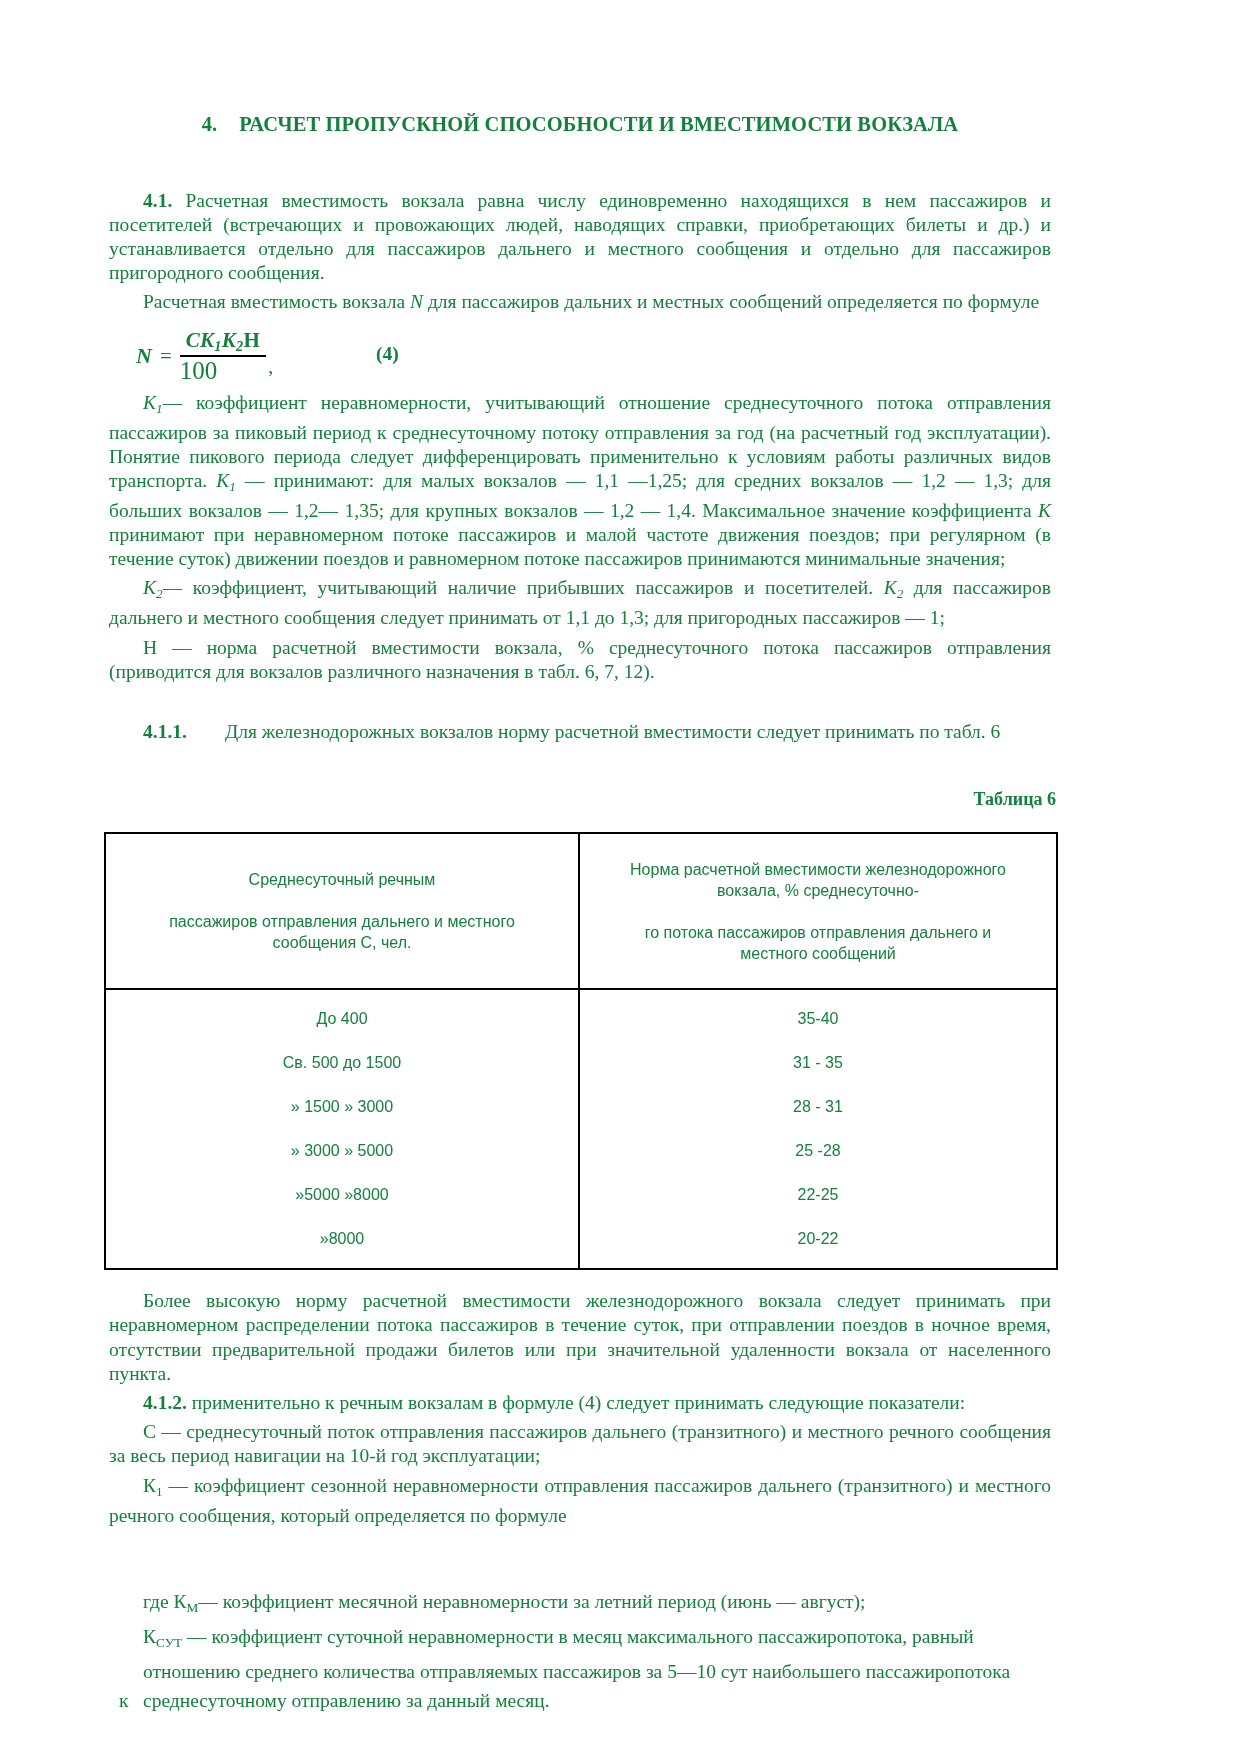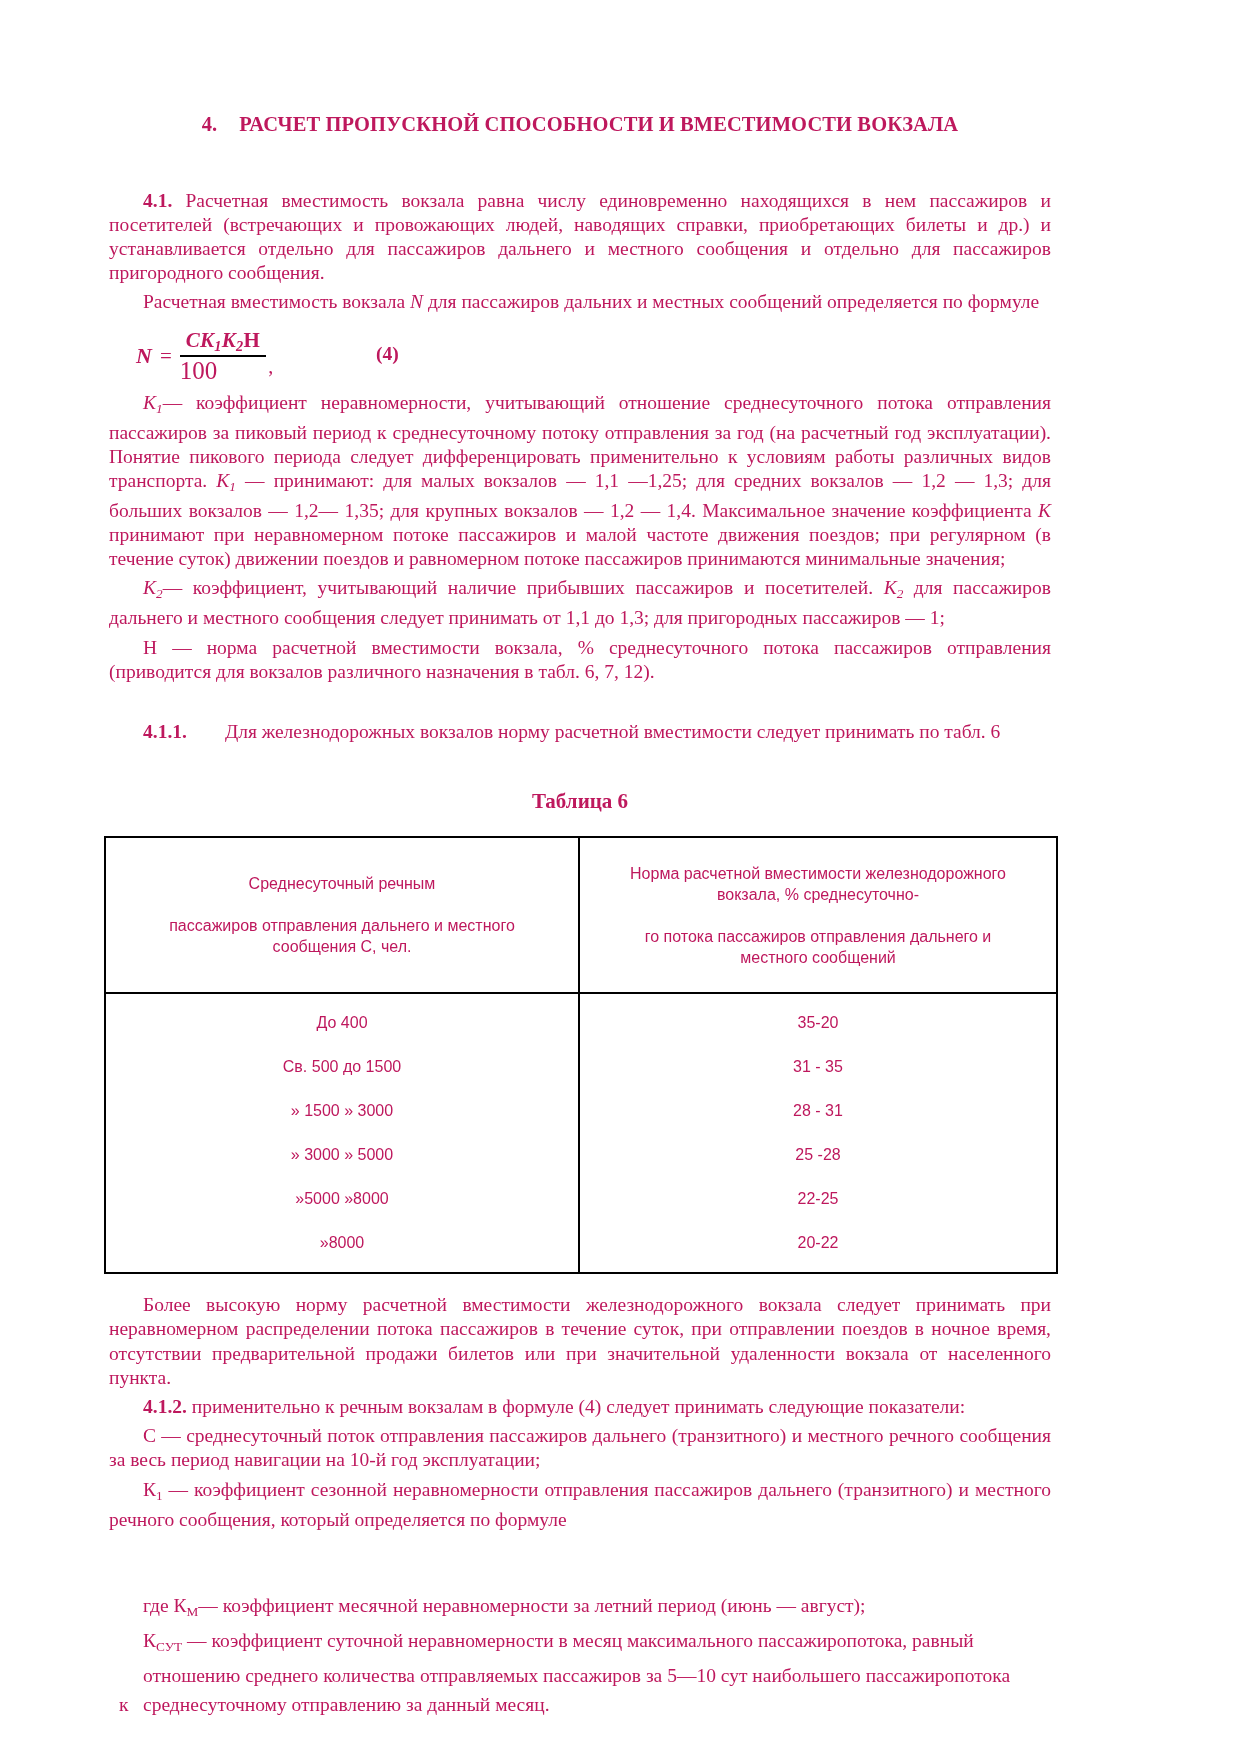--- a/index.html
+++ b/index.html
@@ -7,21 +7,21 @@
     padding: 0;
     background: #ffffff;
   }
   .page {
     position: relative;
     width: 1240px;
     height: 1755px;
     background: #ffffff;
     margin: 0 auto;
     font-family: "Liberation Serif", "DejaVu Serif", serif;
-    color: #be185d;
+    color: #15803d;
     box-sizing: border-box;
     padding: 0;
     overflow: hidden;
   }
   .content {
     position: absolute;
     left: 104px;
     top: 0;
     width: 952px;
   }
@@ -121,23 +121,23 @@
     position: absolute;
     left: 272px;
     top: 16px;
     font-weight: bold;
     font-size: 19.5px;
   }
 
   
   .table-caption {
     margin: 0;
-    font-size: 21px;
-    font-weight: bold;
-    text-align: center;
+    font-size: 18px;
+    font-weight: bold;
+    text-align: right;
   }
   table.t6 {
     width: 952px;
     border-collapse: collapse;
     border: 2px solid #000;
     table-layout: fixed;
     font-family: "Liberation Sans", "DejaVu Sans", sans-serif;
     margin-top: 22px;
   }
   table.t6 td {
@@ -251,21 +251,21 @@
           <td>
             <span class="line-top">Норма расчетной вместимости железнодорожного</span>
             <span class="line-top">вокзала, % среднесуточно-</span>
             <span class="spacer"></span>
             <span class="line-top">го потока пассажиров отправления дальнего и</span>
             <span class="line-top">местного сообщений</span>
           </td>
         </tr>
         <tr class="data first">
           <td>До 400</td>
-          <td>35-20</td>
+          <td>35-40</td>
         </tr>
         <tr class="data">
           <td>Св. 500 до 1500</td>
           <td>31 - 35</td>
         </tr>
         <tr class="data">
           <td>» 1500 » 3000</td>
           <td>28 - 31</td>
         </tr>
         <tr class="data">

